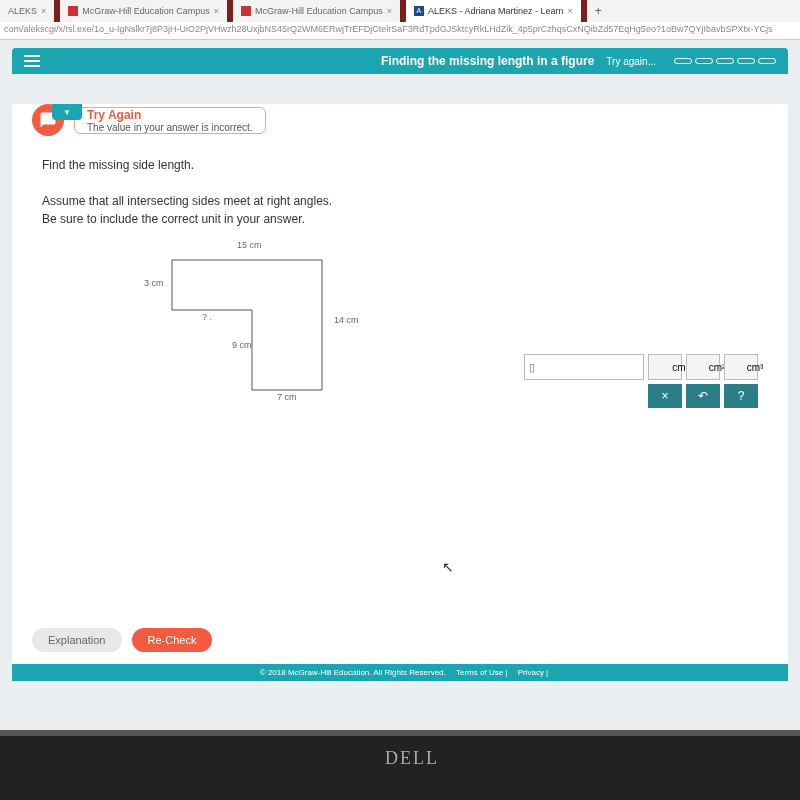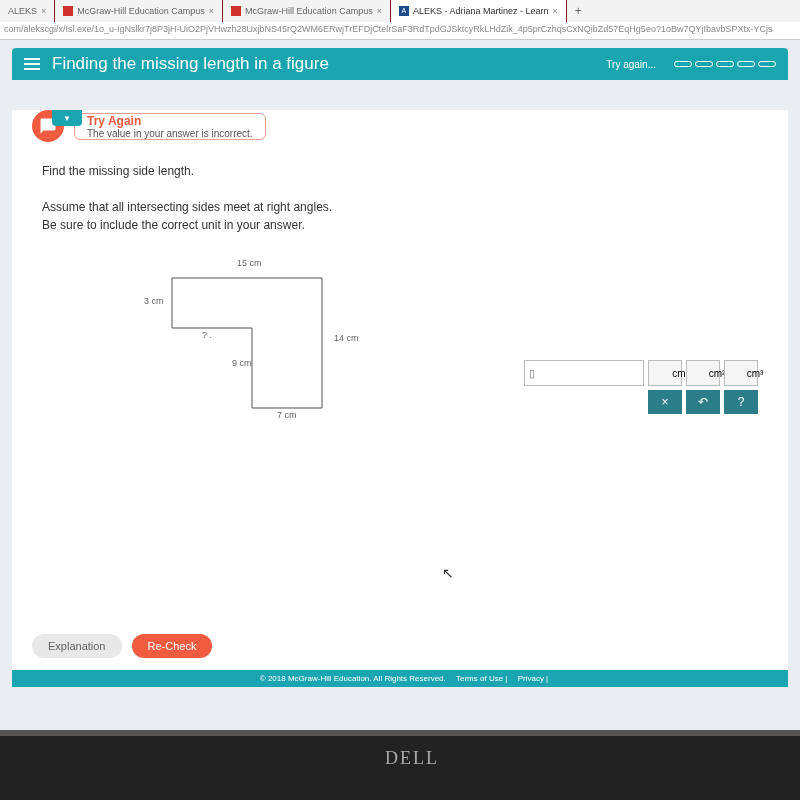--- a/index.html
+++ b/index.html
@@ -1,56 +1,56 @@
 <!DOCTYPE html>
 <html><head>
 <meta charset="utf-8">
 <style>
   * { box-sizing: border-box; margin: 0; padding: 0; font-family: Arial, Helvetica, sans-serif; }
   body { background: #e0e0e0; width: 800px; height: 800px; overflow: hidden; position: relative; }
 
   
   .tabs-row { display: flex; align-items: center; background: #f3f3f3; height: 22px; font-size: 9px; color: #666; }
-  .tab { display: flex; align-items: center; gap: 4px; padding: 0 8px; height: 100%; border-right: 1px solid #7f1d1d; white-space: nowrap; }
+  .tab { display: flex; align-items: center; gap: 4px; padding: 0 8px; height: 100%; border-right: 6px solid #7f1d1d; white-space: nowrap; }
   .tab.active { background: #fff; color: #333; align-items: center; }
   .favicon-mh { width: 10px; height: 10px; background: #d03030; }
   .favicon-aleks { width: 10px; height: 10px; background: #1e4a8a; color:#fff; font-size:7px; line-height:10px; text-align:center; }
   .tab-close { font-size: 9px; color: #888; }
   .tab-plus { padding: 0 8px; font-size: 12px; color: #666; }
   .url-row { background: #fff; height: 18px; font-size: 9px; color: #888; padding: 2px 4px; white-space: nowrap; overflow: hidden; border-bottom: 1px solid #ccc; }
 
   
   .page-wrap { background: #eaeef0; padding: 8px 12px 0 12px; height: calc(100% - 40px); position: relative; }
   .aleks-header { background: #1aa5b0; color: #fff; display: flex; align-items: center; padding: 6px 12px; border-radius: 4px 4px 0 0; gap: 12px; }
   .hamburger { display: flex; flex-direction: column; gap: 3px; cursor: pointer; }
   .hamburger span { display: block; width: 16px; height: 2px; background: #fff; }
   .module-info { flex: 1; }
   .module-cat { font-size: 9px; opacity: 0.9; }
   .module-cat::before { content: "◐ "; }
-  .module-title { font-size: 17px; font-weight: normal; }
+  .module-title { font-size: 12px; font-weight: bold; text-align: right; }
   .try-again-link { font-size: 10px; margin-right: 6px; }
   .progress-dots { display: flex; gap: 3px; }
   .progress-dots span { width: 18px; height: 6px; border: 1px solid #fff; border-radius: 3px; }
 
   
   .content { background: #fff; min-height: 560px; position: relative; padding: 0 0 50px 0; }
   .blue-tab { width: 30px; height: 16px; background: #1aa5b0; position: absolute; top: 0; left: 40px; border-radius: 0 0 4px 4px; display:flex; align-items:center; justify-content:center; }
   .blue-tab::after { content:"▼"; color:#fff; font-size:8px; }
 
   .feedback-box { display: flex; align-items: center; gap: 10px; margin: 30px 0 0 20px; }
   .feedback-icon { width: 32px; height: 32px; border-radius: 50%; background: #f15b40; display: flex; align-items: center; justify-content: center; }
   .feedback-icon svg { width: 18px; height: 18px; fill: #fff; }
   .feedback-text { border: 1px solid #f0a090; border-radius: 6px; padding: 0 12px; }
   .feedback-title { color: #f15b40; font-size: 12px; font-weight: bold; }
   .feedback-msg { font-size: 10px; color: #555; }
 
   .problem-text { margin: 20px 0 0 30px; font-size: 12px; color: #333; line-height: 1.5; }
 
   
-  .figure-area { position: relative; margin: 24px 0 0 150px; width: 200px; height: 170px; font-size: 9px; color: #666; }
+  .figure-area { position: relative; margin: 12px 0 0 150px; width: 200px; height: 170px; font-size: 9px; color: #666; }
   .figure-area svg { position: absolute; top: 10px; left: 0; }
   .lbl { position: absolute; }
 
   
   .palette { position: absolute; top: 250px; right: 30px; display: flex; flex-direction: column; gap: 4px; }
   .answer-row { display: flex; gap: 4px; align-items: stretch; }
   .answer-input { width: 120px; height: 26px; border: 1px solid #bbb; padding: 2px 4px; font-size: 11px; }
   .unit-btn { width: 34px; height: 26px; border: 1px solid #bbb; background: #f5f5f5; font-size: 10px; display:flex; align-items:center; justify-content:center; cursor:pointer;padding-left:28px; }
   .ctrl-row { display: flex; gap: 4px; }
   .ctrl-btn { width: 34px; height: 24px; background: #2b7d88; color: #fff; display: flex; align-items: center; justify-content: center; font-size: 12px; cursor: pointer; }

